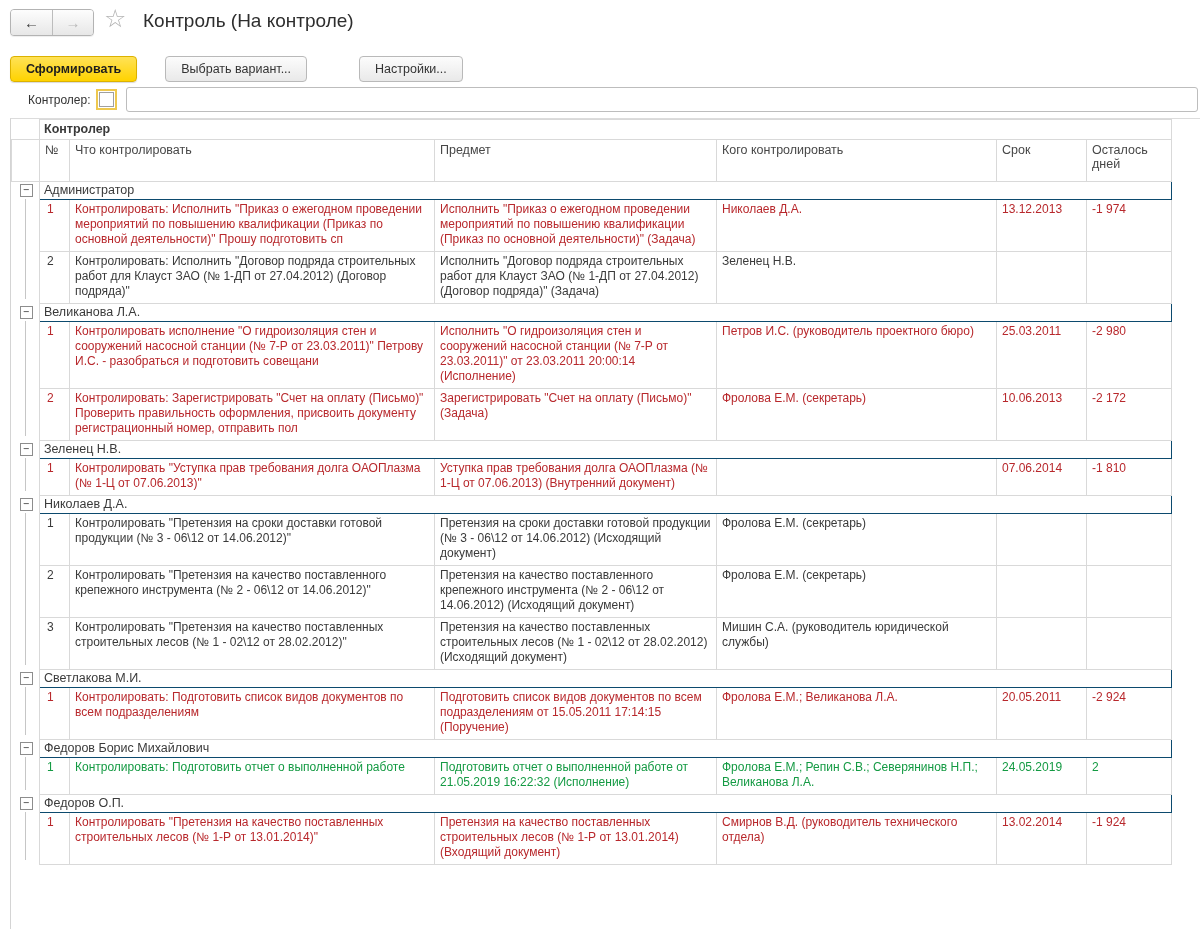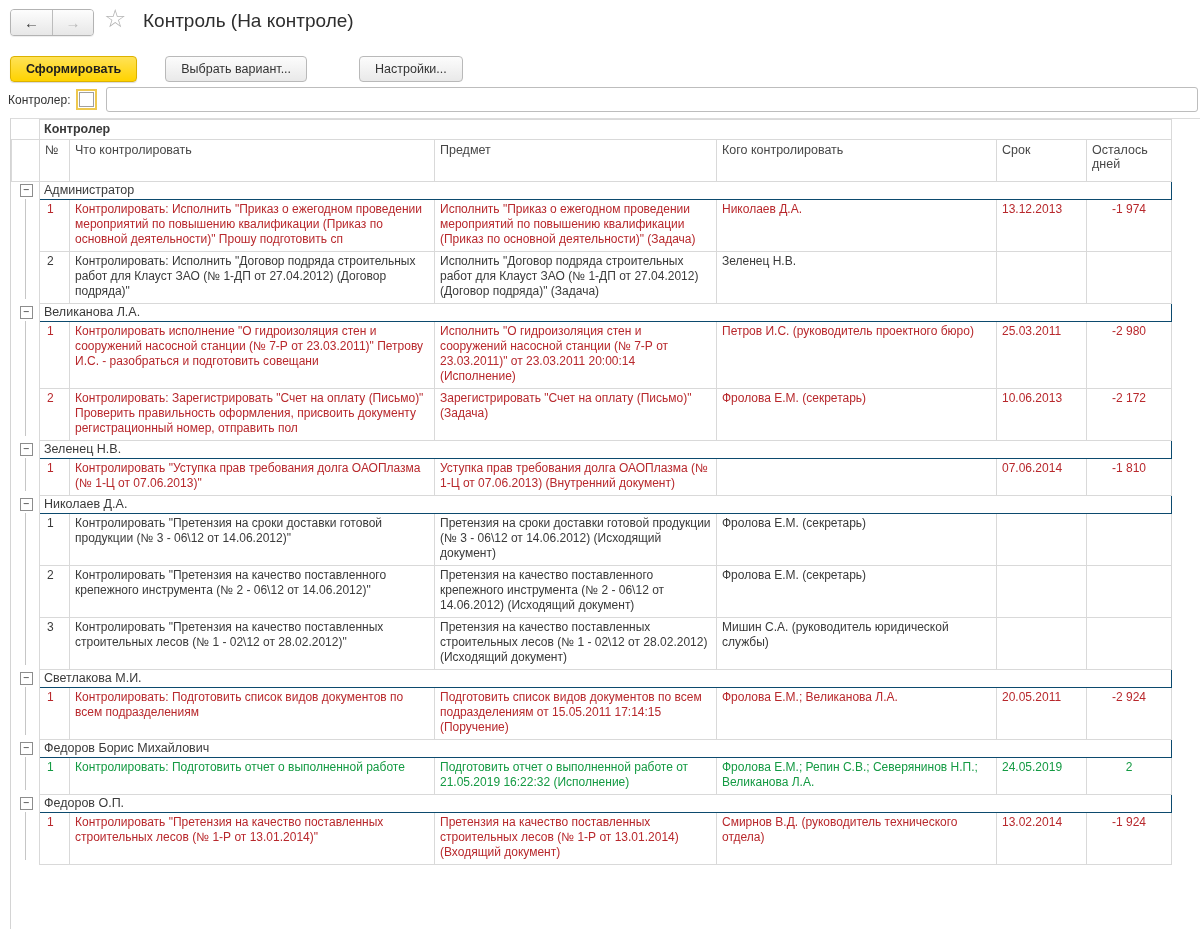--- a/index.html
+++ b/index.html
@@ -20,21 +20,21 @@
   .toolbar{position:absolute;left:10px;top:56px;display:flex;align-items:center;}
   .btn{height:26px;padding:0 15px;font-size:12.5px;color:#333;cursor:pointer;
     background:linear-gradient(#fcfcfc,#e9e9e9);border:1px solid #b9b9b9;border-radius:4px;
     font-family:inherit;}
   .btn.yellow{background:linear-gradient(#ffe257,#ffd300);border-color:#dcb200;font-weight:bold;color:#1d1d1d;
     box-shadow:0 1px 1px rgba(0,0,0,.15);}
   .btn.variant{margin-left:28px;}
   .btn.settings{margin-left:52px;text-align:center;}
   
   .filter-row{position:absolute;left:8px;top:87px;right:2px;display:flex;align-items:center;}
-  .flabel{font-size:12px;color:#333;white-space:nowrap;}
+  .flabel{font-size:12px;color:#333;white-space:nowrap;margin-left:20px;}
   .cbwrap{display:inline-block;margin-left:5px;border:2px solid #eec84e;background:#fff;padding:1px;line-height:0;cursor:pointer;}
   .cb{display:inline-block;width:13px;height:13px;border:1px solid #9f9f9f;background:#fefefe;}
   .finput{flex:1;margin-left:9px;height:23px;border:1px solid #bdbdbd;border-radius:3px;
     font-size:12.5px;padding:0 6px;outline:none;background:#fff;}
   
   .report{position:absolute;left:10px;top:118px;width:1189px;bottom:0;overflow:hidden;
     border-top:1px solid #dcdcdc;border-left:1px solid #d4d4d4;background:#fff;}
   .rhead{position:relative;height:72px;}
   .greybox{position:absolute;left:33px;top:1px;width:72px;height:20px;background:#f5f5f3;
     border-right:1px solid #e7e7e4;border-bottom:1px solid #e7e7e4;}
@@ -45,21 +45,21 @@
   td.gutter{border:none;border-right:1px solid #d9d9d9;background:#fff;}
   td.gutter.grp{position:relative;}
   td.gutter.grp::after{content:"";position:absolute;left:13px;top:17px;bottom:5px;width:1px;background:#c6c6c6;}
   .minus{position:absolute;top:2px;left:8px;width:11px;height:11px;border:1px solid #8d8d8d;background:#fff;
     font:10px/10px "DejaVu Sans Mono",monospace;text-align:center;color:#444;cursor:pointer;z-index:2;}
   .ctrl-row td.lbl{border:1px solid #d9d9d9;padding:2px 4px 3px;color:#3a3a3a;font-weight:bold;}
   .head-row td{border:1px solid #d9d9d9;padding:3px 5px 10px;color:#474747;}
   .group-row td.gname{border:1px solid #0c4a6e;padding:1px 4px 2px;color:#3a3a3a;}
   .data-row td{border:1px solid #d9d9d9;padding:2px 5px 4px;line-height:15px;font-size:12px;}
   .data-row td.c-num{padding-left:7px;}
-  .data-row td.c-days{text-align:center;}
+  .data-row td.c-days{text-align:left;}
   tr.overdue td{color:#b8282c;}
   tr.normal td{color:#3a3a3a;}
   tr.future td{color:#149a43;}
 </style>
 </head>
 <body>
 
 <div>
   <div class="navgroup">
     <button class="nav back"><span>←</span></button>

